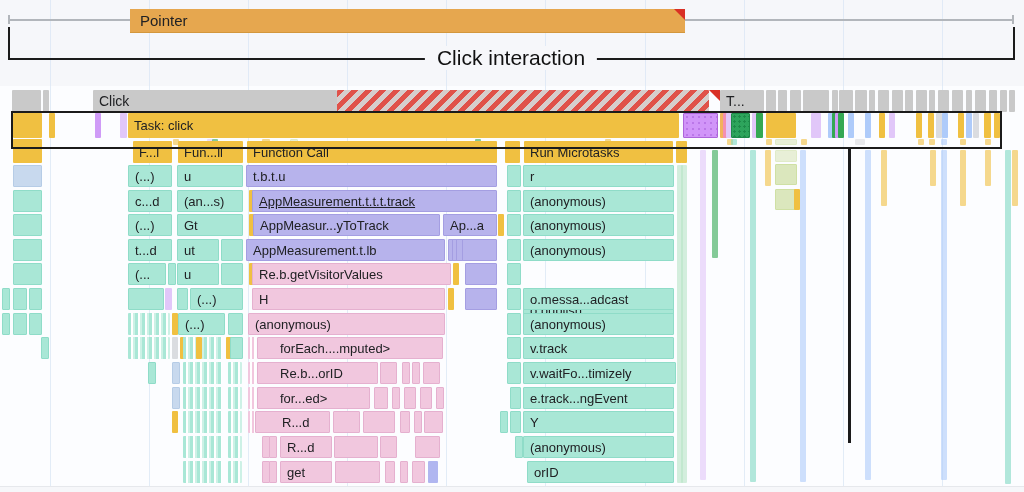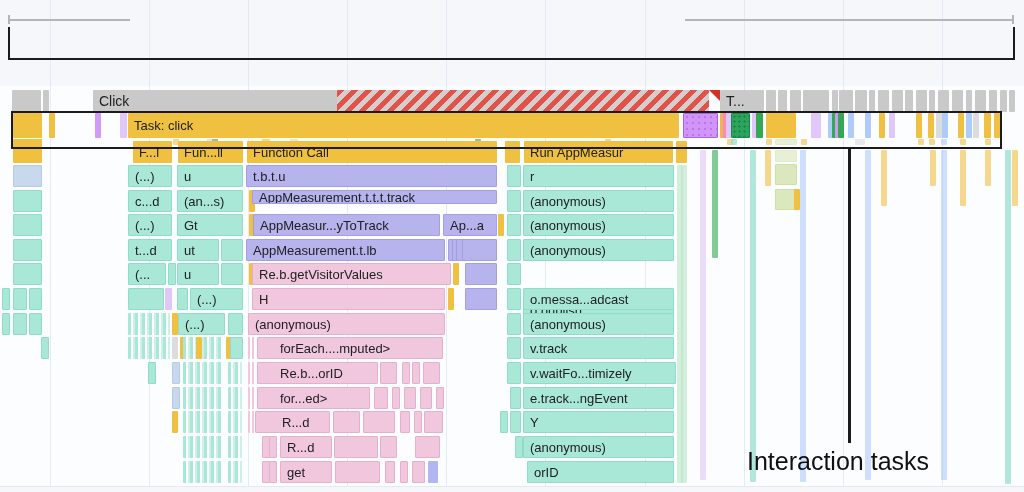--- a/index.html
+++ b/index.html
@@ -74,24 +74,29 @@
       <div class="grid" style="left: 744px;"></div>
       <div class="grid" style="left: 843px;"></div>
       <div class="grid" style="left: 942px;"></div>
     </div>
 
   <div class="whisker" style="left:8px;width:122px;"></div>
   <div class="whisker-cap" style="left:8px;"></div>
   <div class="whisker" style="left:685px;width:329px;"></div>
   <div class="whisker-cap" style="left:1012px;"></div>
 
+  <div id="pointer-bar">
+    <span>Pointer</span>
+    <span class="corner-tri"></span>
+  </div>
 
   <div class="bracket" style="left:8px;top:27px;width:2px;height:33px;"></div>
   <div class="bracket" style="left:8px;top:58px;width:1007px;height:2px;"></div>
   <div class="bracket" style="left:1013px;top:27px;width:2px;height:33px;"></div>
+  <div id="click-label">Click interaction</div>
 
   <div style="position:absolute;left:0;top:0;">
       <div class="seg c-gray" style="left: 12px; top: 90px; width: 29px; height: 22px;"></div>
       <div class="seg c-gray" style="left: 43px; top: 90px; width: 6px; height: 22px;"></div>
       <div class="seg c-gray" style="left: 93px; top: 90px; width: 244px; height: 22px;">Click</div>
       <div class="seg c-hatch" style="left: 337px; top: 90px; width: 372px; height: 22px;"></div>
       <div class="seg c-gray" style="left: 720px; top: 90px; width: 44px; height: 22px;">T...</div>
       <div class="seg c-gray" style="left: 766px; top: 90px; width: 10px; height: 22px;"></div>
       <div class="seg c-gray" style="left: 778px; top: 90px; width: 9px; height: 22px;"></div>
       <div class="seg c-gray" style="left: 790px; top: 90px; width: 11px; height: 22px;"></div>
@@ -191,35 +196,35 @@
   <div style="position:absolute;left:0;top:0;">
       <div class="seg c-olive tick" style="left: 775px; top: 150px; width: 22px; height: 12px;"></div>
     </div>
 
   <div style="position:absolute;left:0;top:0;">
       <div class="seg c-yellow" style="left: 13px; top: 139px; width: 29px; height: 24px;"></div>
       <div class="seg c-yellow" style="left: 133px; top: 141px; width: 39px; height: 22px;">F...l</div>
       <div class="seg c-yellow" style="left: 178px; top: 141px; width: 65px; height: 22px;">Fun...ll</div>
       <div class="seg c-yellow" style="left: 247px; top: 141px; width: 250px; height: 22px;">Function Call</div>
       <div class="seg c-yellow" style="left: 505px; top: 141px; width: 15px; height: 22px;"></div>
-      <div class="seg c-yellow" style="left: 524px; top: 141px; width: 149px; height: 22px;">Run AppMeasur</div>
+      <div class="seg c-yellow" style="left: 524px; top: 141px; width: 149px; height: 22px;">Run Microtasks</div>
       <div class="seg c-yellow" style="left: 676px; top: 141px; width: 3px; height: 22px;"></div>
       <div class="seg c-yellow" style="left: 681px; top: 141px; width: 2px; height: 22px;"></div>
       <div class="seg c-lightblue" style="left: 13px; top: 165px; width: 29px; height: 22px;"></div>
       <div class="seg c-teal" style="left: 128px; top: 165px; width: 44px; height: 22px;">(...)</div>
       <div class="seg c-teal" style="left: 177px; top: 165px; width: 66px; height: 22px;">u</div>
       <div class="seg c-purple" style="left: 246px; top: 165px; width: 251px; height: 22px;">t.b.t.u</div>
       <div class="seg c-teal" style="left: 507px; top: 165px; width: 14px; height: 22px;"></div>
       <div class="seg c-teal" style="left: 523px; top: 165px; width: 151px; height: 22px;">r</div>
       <div class="seg c-olive" style="left: 775px; top: 164px; width: 22px; height: 21px;"></div>
       <div class="seg c-teal" style="left: 13px; top: 190px; width: 29px; height: 22px;"></div>
       <div class="seg c-teal" style="left: 128px; top: 190px; width: 44px; height: 22px;">c...d</div>
       <div class="seg c-teal" style="left: 177px; top: 190px; width: 66px; height: 22px;">(an...s)</div>
       <div class="seg c-yellow" style="left: 249px; top: 190px; width: 2px; height: 22px;"></div>
-      <div class="seg c-purple" style="left: 252px; top: 190px; width: 245px; height: 14px; text-decoration: underline;">AppMeasurement.t.t.t.track</div>
+      <div class="seg c-purple" style="left: 252px; top: 190px; width: 245px; height: 22px; text-decoration: underline;">AppMeasurement.t.t.t.track</div>
       <div class="seg c-teal" style="left: 507px; top: 190px; width: 14px; height: 22px;"></div>
       <div class="seg c-teal" style="left: 523px; top: 190px; width: 151px; height: 22px;">(anonymous)</div>
       <div class="seg c-olive" style="left: 775px; top: 189px; width: 22px; height: 21px;"></div>
       <div class="seg c-yellow" style="left: 794px; top: 189px; width: 3px; height: 21px;"></div>
       <div class="seg c-teal" style="left: 13px; top: 214px; width: 29px; height: 22px;"></div>
       <div class="seg c-teal" style="left: 128px; top: 214px; width: 44px; height: 22px;">(...)</div>
       <div class="seg c-teal" style="left: 177px; top: 214px; width: 66px; height: 22px;">Gt</div>
       <div class="seg c-yellow" style="left: 249px; top: 214px; width: 3px; height: 22px;"></div>
       <div class="seg c-purple" style="left: 253px; top: 214px; width: 187px; height: 22px;">AppMeasur...yToTrack</div>
       <div class="seg c-purple" style="left: 443px; top: 214px; width: 54px; height: 22px;">Ap...a</div>
@@ -338,15 +343,14 @@
       <div class="seg c-pink" style="left: 385px; top: 461px; width: 10px; height: 22px;"></div>
       <div class="seg c-pink" style="left: 400px; top: 461px; width: 8px; height: 22px;"></div>
       <div class="seg c-pink" style="left: 412px; top: 461px; width: 13px; height: 22px;"></div>
       <div class="seg c-bluepurple" style="left: 428px; top: 461px; width: 10px; height: 22px;"></div>
       <div class="seg c-teal" style="left: 527px; top: 461px; width: 147px; height: 22px;">orID</div>
     </div>
 
   <div id="selection-outline"></div>
 
   <div id="callout-line"></div>
-  <div id="tasks-label">Interaction tasks</div>
 
 </div>
 
 </body></html>

